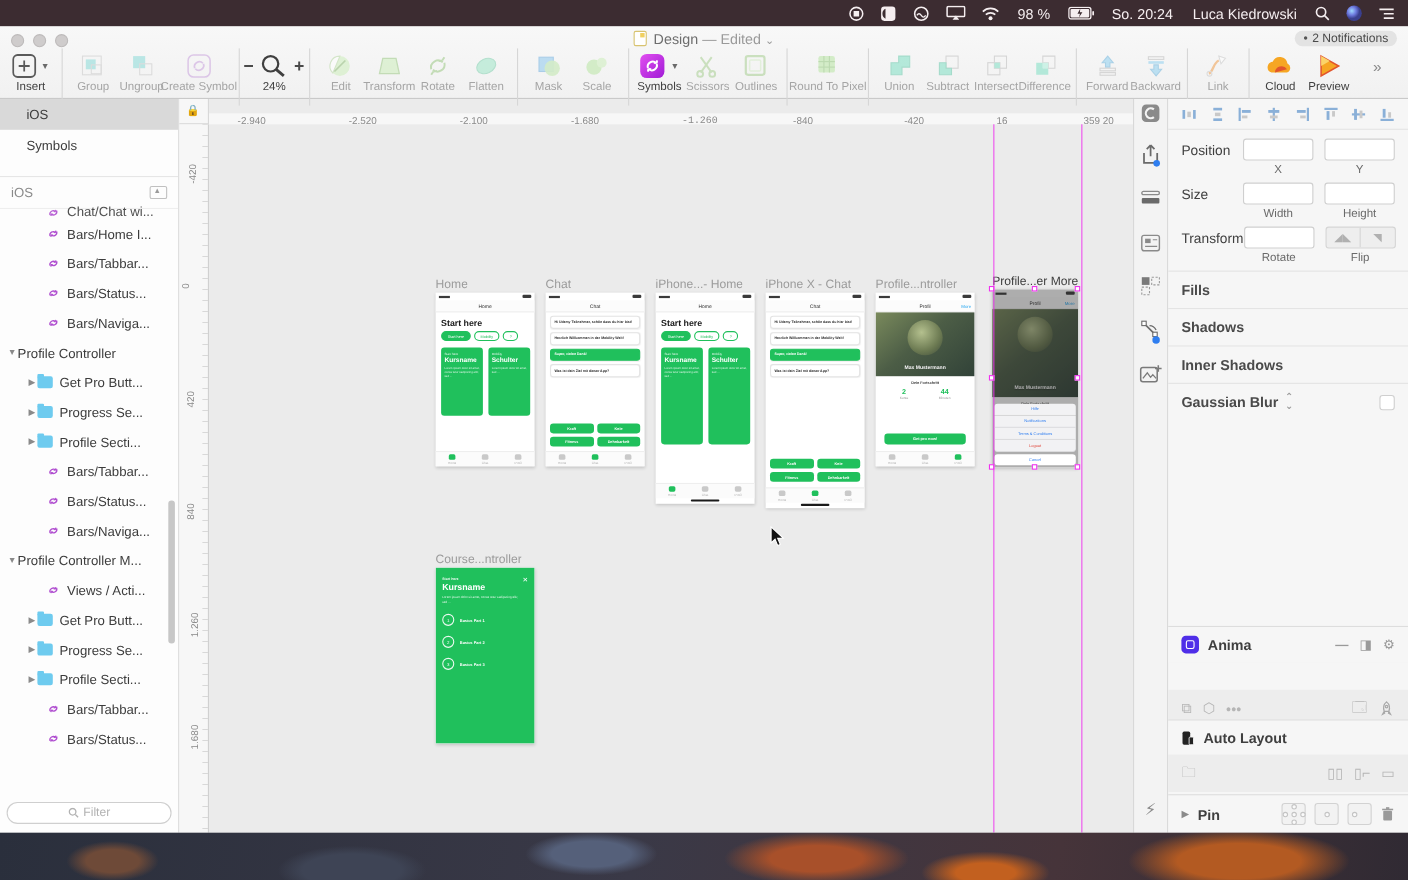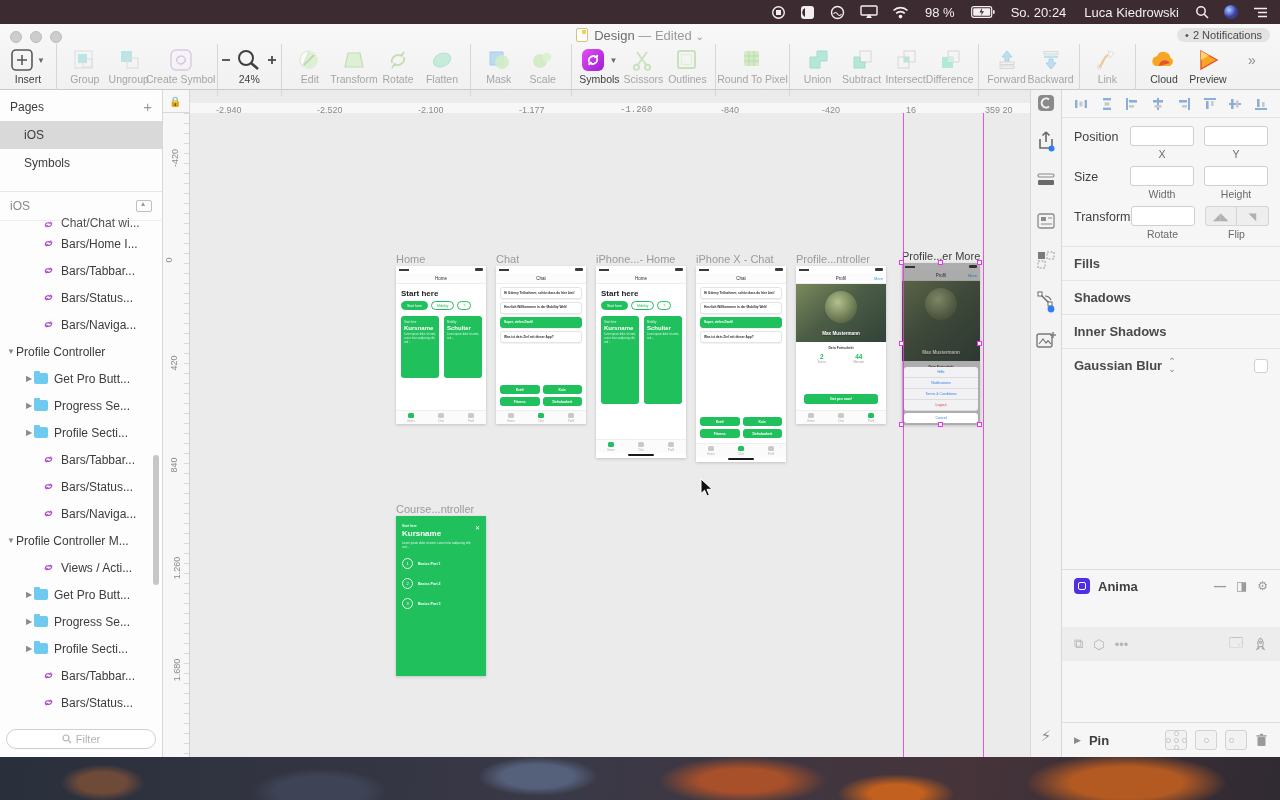--- a/index.html
+++ b/index.html
@@ -507,24 +507,20 @@
           </div>
           <div class="tlabel">Preview</div>
         </div>
         <div class="tbtn">
           <div class="ticon" style="color:#8a8a8a;font-size:14px;">»</div>
         </div>
       </div>
   </div>
 
   <div class="sidebar">
-    <div class="pg-head">
-        <span>Pages</span>
-        <span class="pg-plus">+</span>
-      </div>
     <div id="pages-list">
         <div class="pg-item sel">iOS</div>
         <div class="pg-item">Symbols</div>
       </div>
     <div class="sec-head">
         <span>iOS</span>
         <span class="sec-ico"></span>
       </div>
     <div id="layers-list" style="position:relative; margin-top:-5px;">
         <div class="lrow" style="height: 14px; align-items: flex-end; opacity: 0.9;">
@@ -685,21 +681,21 @@
         </svg>
       <span>Filter</span>
     </div>
   </div>
 
   <div class="corner">🔒</div>
   <div class="hruler" id="hruler">
       <span class="rlab" style="left: 26px;">-2.940</span>
       <span class="rlab" style="left: 127px;">-2.520</span>
       <span class="rlab" style="left: 228px;">-2.100</span>
-      <span class="rlab" style="left: 329px;">-1.177</span>
+      <span class="rlab" style="left: 329px;">-1.680</span>
       <span class="rlab" style="left: 430px; font-family: Liberation Mono, monospace;">-1.260</span>
       <span class="rlab" style="left: 531px;">-840</span>
       <span class="rlab" style="left: 632px;">-420</span>
       <span class="rlab" style="left: 716px; text-align: center;">16</span>
       <span class="rlab" style="left: 795px;">359 20</span>
     </div>
   <div class="vruler" id="vruler">
       <span class="rlab" style="top: 40px;">-420</span>
       <span class="rlab" style="top: 142px;">0</span>
       <span class="rlab" style="top: 245px;">420</span>
@@ -1112,20 +1108,36 @@
         <span>⬡</span>
         <span>•••</span>
         <span class="sp"></span>
         <span>🗔</span>
         <svg width="15" height="15" viewBox="0 0 14 14">
             <path d="M7 1 C9.5 3 10 6 9 9 L5 9 C4 6 4.5 3 7 1 Z M5 9 L3.6 11.5 L5.4 10.6 Z M9 9 L10.4 11.5 L8.6 10.6 Z" fill="none" stroke="#a8a8a8" stroke-width="1"></path>
             <circle cx="7" cy="5" r="1.1" fill="none" stroke="#a8a8a8"></circle>
           </svg>
       </div>
     </div>
+    <div class="plugsec" style="bottom:37px;">
+      <div class="psec-head">
+        <svg width="12" height="14" viewBox="0 0 12 14">
+            <rect x="1" y="1" width="7" height="12" rx="1.5" fill="#222"></rect>
+            <rect x="7" y="6" width="4" height="7" rx="1" fill="#222" stroke="#f6f6f6" stroke-width="0.8"></rect>
+          </svg>
+        <span>Auto Layout</span>
+      </div>
+      <div class="iconrow">
+        <span>🗀</span>
+        <span class="sp"></span>
+        <span>▯▯</span>
+        <span>▯⌐</span>
+        <span>▭</span>
+      </div>
+    </div>
     <div class="plugsec" style="bottom:0;">
       <div class="pinrow">
         <span class="ptri">▶</span>
         <span style="font-weight:bold;">Pin</span>
         <span class="sp" style="flex:1;"></span>
         <span class="pinbox">
             <i style="left:8px;top:7px;"></i>
             <i style="left:8px;top:0px;"></i>
             <i style="left:8px;top:14px;"></i>
             <i style="left:0px;top:7px;"></i>

